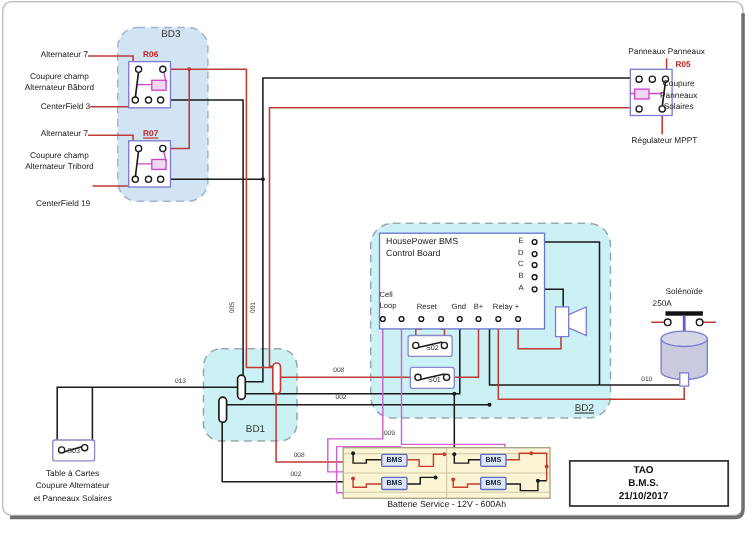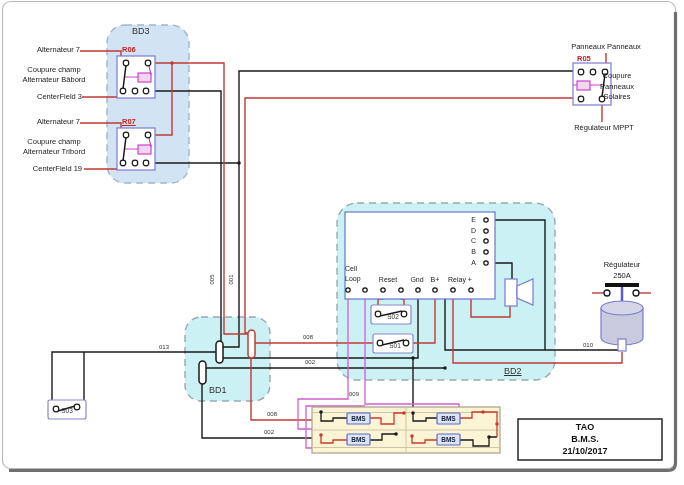--- a/index.html
+++ b/index.html
@@ -2,22 +2,22 @@
 <html><head>
 <meta charset="utf-8">
 <style>
   html,body{margin:0;padding:0;background:#ffffff;}
   #stage{position:relative;width:684px;height:485px;background:#ffffff;
          font-family:"Liberation Sans",sans-serif;overflow:hidden;}
   #wires{position:absolute;left:0;top:0;}
   .lbl{position:absolute;color:#1a1a1a;font-size:7.5px;line-height:10px;white-space:pre-line;}
   .c{text-align:center;}
   .r{text-align:right;}
-  .rid{color:#c22222;font-size:7.5px;font-weight:bold;}
-  .bd{font-size:9px;color:#333;text-align:left;}
+  .rid{color:#c22222;font-size:7.5px;font-weight:bold;text-align:center;}
+  .bd{font-size:9px;color:#333;text-align:right;}
   .wl{font-size:6px;color:#333;line-height:7px;text-align:center;}
   .rot{transform:rotate(-90deg);transform-origin:center;}
   .sw{font-size:6.5px;color:#333;text-align:center;line-height:8px;}
   .bms{font-size:6.5px;font-weight:bold;color:#102040;text-align:center;line-height:11px;}
   .tao{font-weight:bold;font-size:9px;line-height:12px;color:#111;text-align:center;}
   .boardtitle{font-size:8px;line-height:10.5px;color:#222;}
   .term{font-size:7px;color:#222;line-height:9px;}
 </style>
 </head>
 <body>
@@ -216,60 +216,66 @@
 
   <rect x="518" y="419" width="144" height="41" fill="#ffffff" stroke="#333333" stroke-width="1.6"></rect>
 </svg>
 
 <div class="lbl bd" style="left:132px;top:26px;width:32px;">BD3</div>
 <div class="lbl bd" style="left:504px;top:366px;width:36px;text-decoration:underline;">BD2</div>
 <div class="lbl bd" style="left:209px;top:385px;width:32px;">BD1</div>
 
 <div class="lbl rid" style="left:122px;top:45px;width:30px;">R06</div>
 <div class="lbl rid" style="left:122px;top:117px;width:30px;text-decoration:underline;">R07</div>
-<div class="lbl rid" style="left:577px;top:54px;width:30px;">R05</div>
+<div class="lbl rid" style="left:606px;top:54px;width:30px;">R05</div>
 
 <div class="lbl r" style="left:6px;top:45px;width:74px;">Alternateur 7</div>
 <div class="lbl c" style="left:8px;top:65px;width:92px;">Coupure champ
 Alternateur Bâbord</div>
 <div class="lbl r" style="left:8px;top:92px;width:74px;">CenterField 3</div>
 <div class="lbl r" style="left:6px;top:117px;width:74px;">Alternateur 7</div>
 <div class="lbl c" style="left:8px;top:137px;width:92px;">Coupure champ
 Alternateur Tribord</div>
-<div class="lbl r" style="left:4px;top:164px;width:78px;">CenterField 19</div>
+<div class="lbl r" style="left:4px;top:180px;width:78px;">CenterField 19</div>
 
 <div class="lbl c" style="left:558px;top:42px;width:96px;">Panneaux Panneaux</div>
 <div class="lbl c" style="left:587px;top:71px;width:60px;line-height:10.5px;">Coupure
 Panneaux
 Solaires</div>
 <div class="lbl c" style="left:556px;top:123px;width:96px;">Régulateur MPPT</div>
 
+<div class="lbl boardtitle" style="left:351px;top:215px;width:110px;">HousePower BMS
+Control Board</div>
 <div class="lbl term r" style="left:464px;top:215px;width:12px;">E</div>
 <div class="lbl term r" style="left:464px;top:226px;width:12px;">D</div>
 <div class="lbl term r" style="left:464px;top:236px;width:12px;">C</div>
 <div class="lbl term r" style="left:464px;top:247px;width:12px;">B</div>
 <div class="lbl term r" style="left:464px;top:258px;width:12px;">A</div>
 <div class="lbl term" style="left:345px;top:264px;width:26px;line-height:9.5px;">Cell
 Loop</div>
 <div class="lbl term c" style="left:374px;top:275px;width:28px;">Reset</div>
 <div class="lbl term c" style="left:404px;top:275px;width:26px;">Gnd</div>
 <div class="lbl term c" style="left:425px;top:275px;width:20px;">B+</div>
 <div class="lbl term c" style="left:441px;top:275px;width:38px;">Relay +</div>
 
 <div class="lbl sw" style="left:382px;top:313px;width:22px;">S02</div>
 <div class="lbl sw" style="left:384px;top:342px;width:22px;">S01</div>
 <div class="lbl sw" style="left:56px;top:407px;width:22px;">S03</div>
-
-<div class="lbl c" style="left:590px;top:260px;width:64px;">Régulateur</div>
-<div class="lbl c" style="left:592px;top:271px;width:60px;">250A</div>
+<div class="lbl c" style="left:10px;top:425px;width:112px;line-height:11px;">Table à Cartes
+Coupure Alternateur
+et Panneaux Solaires</div>
+
+<div class="lbl c" style="left:590px;top:260px;width:64px;">Solénoïde</div>
+<div class="lbl c" style="left:572px;top:271px;width:60px;">250A</div>
 
 <div class="lbl bms" style="left:347px;top:413px;width:23px;">BMS</div>
 <div class="lbl bms" style="left:437px;top:413px;width:23px;">BMS</div>
 <div class="lbl bms" style="left:347px;top:434px;width:23px;">BMS</div>
 <div class="lbl bms" style="left:437px;top:434px;width:23px;">BMS</div>
+<div class="lbl c" style="left:320px;top:454px;width:172px;font-size:8px;">Batterie Service - 12V - 600Ah</div>
 
 <div class="lbl tao" style="left:504px;top:421px;width:162px;">TAO
 B.M.S.
 21/10/2017</div>
 
 <div class="lbl wl rot" style="left:202px;top:276px;width:20px;">005</div>
 <div class="lbl wl rot" style="left:221px;top:276px;width:20px;">001</div>
 <div class="lbl wl" style="left:154px;top:344px;width:20px;">013</div>
 <div class="lbl wl" style="left:298px;top:334px;width:20px;">008</div>
 <div class="lbl wl" style="left:300px;top:359px;width:20px;">002</div>

